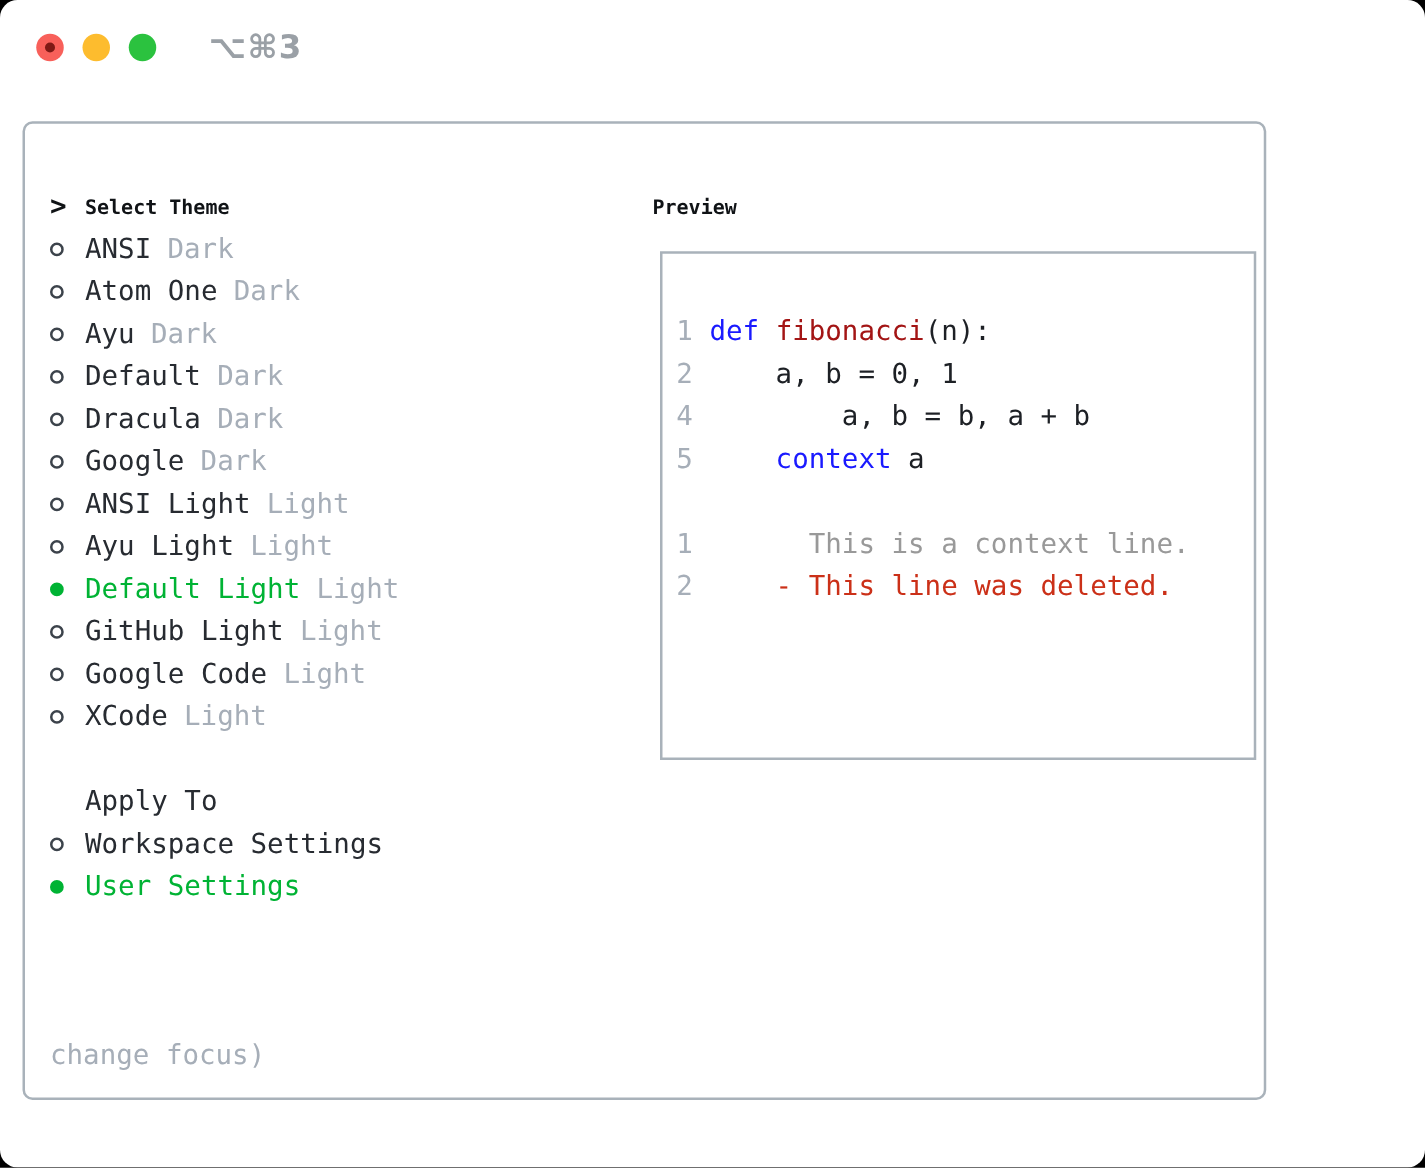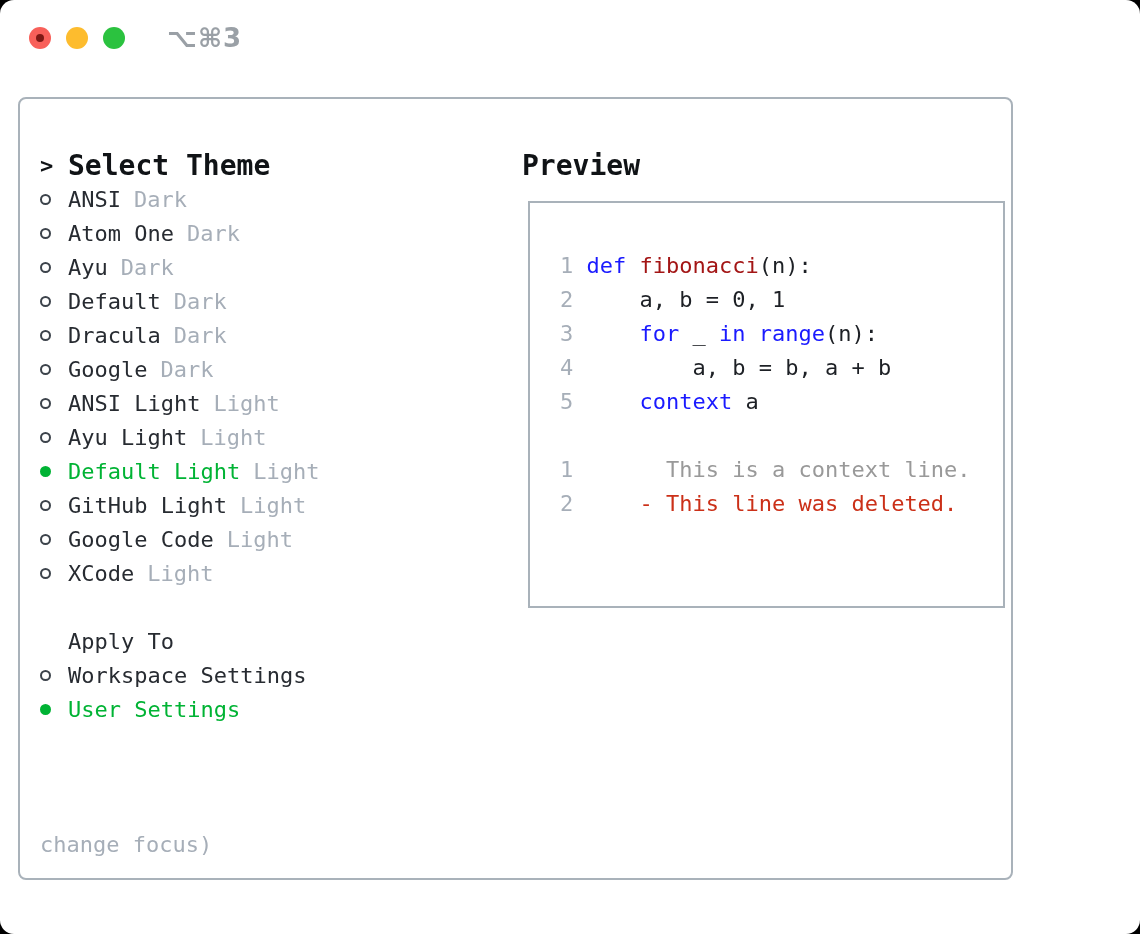--- a/index.html
+++ b/index.html
@@ -24,30 +24,30 @@
   
   .panel{position:absolute;left:18px;top:97px;width:995px;height:783px;background:#fff;
          border:2px solid var(--border);border-radius:8px}
   .left-col{position:absolute;left:20px;top:49px}
   .right-col{position:absolute;left:502px;top:49px}
 
   .row{display:flex;height:34px;align-items:center;font-size:22px;color:var(--text);white-space:pre}
   .row.blank{height:34px}
   .marker{width:28px;flex:0 0 28px;display:flex;align-items:center}
   .prompt{font-weight:bold;color:#101316;font-size:22px}
-  .hdr{font-weight:bold;color:#101316;font-size:28px}
+  .hdr{font-weight:bold;color:#101316;font-size:16px}
   .radio{width:11px;height:11px;border:2.5px solid #3c434b;border-radius:50%}
   .radio.filled{background:var(--accent-green);border-color:var(--accent-green)}
   .opt-name{color:var(--text)}
   .opt-name.selected{color:var(--accent-green)}
   .variant{color:var(--muted);margin-left:13px}
   .hint{font-size:22px;line-height:34px;color:var(--muted);white-space:pre}
 
   .preview-box{margin-top:19px;margin-left:6px;width:477px;height:407px;background:#fff;
-               border:2px solid var(--border);padding:46px 8px 0 30px;overflow:hidden}
+               border:2px solid var(--border);padding:46px 8px 0 11px;overflow:hidden}
   .pline{white-space:pre;height:34px;line-height:34px;font-size:22px}
   .c-num{color:var(--line-number)}
   .c-kw{color:var(--keyword)}
   .c-fn{color:var(--function)}
   .c-plain{color:var(--code-text)}
   .c-ctx{color:var(--context)}
   .c-del{color:var(--deleted)}
   .c-add{color:var(--added)}
 </style>
 </head>
@@ -104,21 +104,20 @@
       </div>
     </div>
 
     <div class="right-col">
       <div class="row">
         <span class="hdr">Preview</span>
       </div>
       <div class="preview-box" id="preview-box">
           <div class="pline"><span class="c-num">1</span><span class="c-plain"> </span><span class="c-kw">def</span><span class="c-plain"> </span><span class="c-fn">fibonacci</span><span class="c-plain">(n):</span></div>
           <div class="pline"><span class="c-num">2</span><span class="c-plain">     a, b = 0, 1</span></div>
-          <div class="pline"><span class="c-num">3</span><span class="c-plain">     </span><span class="c-kw">for</span><span class="c-plain"> _ </span><span class="c-kw">in</span><span class="c-plain"> </span><span class="c-kw">range</span><span class="c-plain">(n):</span></div>
           <div class="pline"><span class="c-num">4</span><span class="c-plain">         a, b = b, a + b</span></div>
           <div class="pline"><span class="c-num">5</span><span class="c-plain">     </span><span class="c-kw">context</span><span class="c-plain"> a</span></div>
           <div class="pline">&nbsp;</div>
           <div class="pline"><span class="c-num">1</span><span class="c-ctx">       This is a context line.</span></div>
           <div class="pline"><span class="c-num">2</span><span class="c-del">     - This line was deleted.</span></div>
         </div>
     </div>
 
   </div>
 </div>

